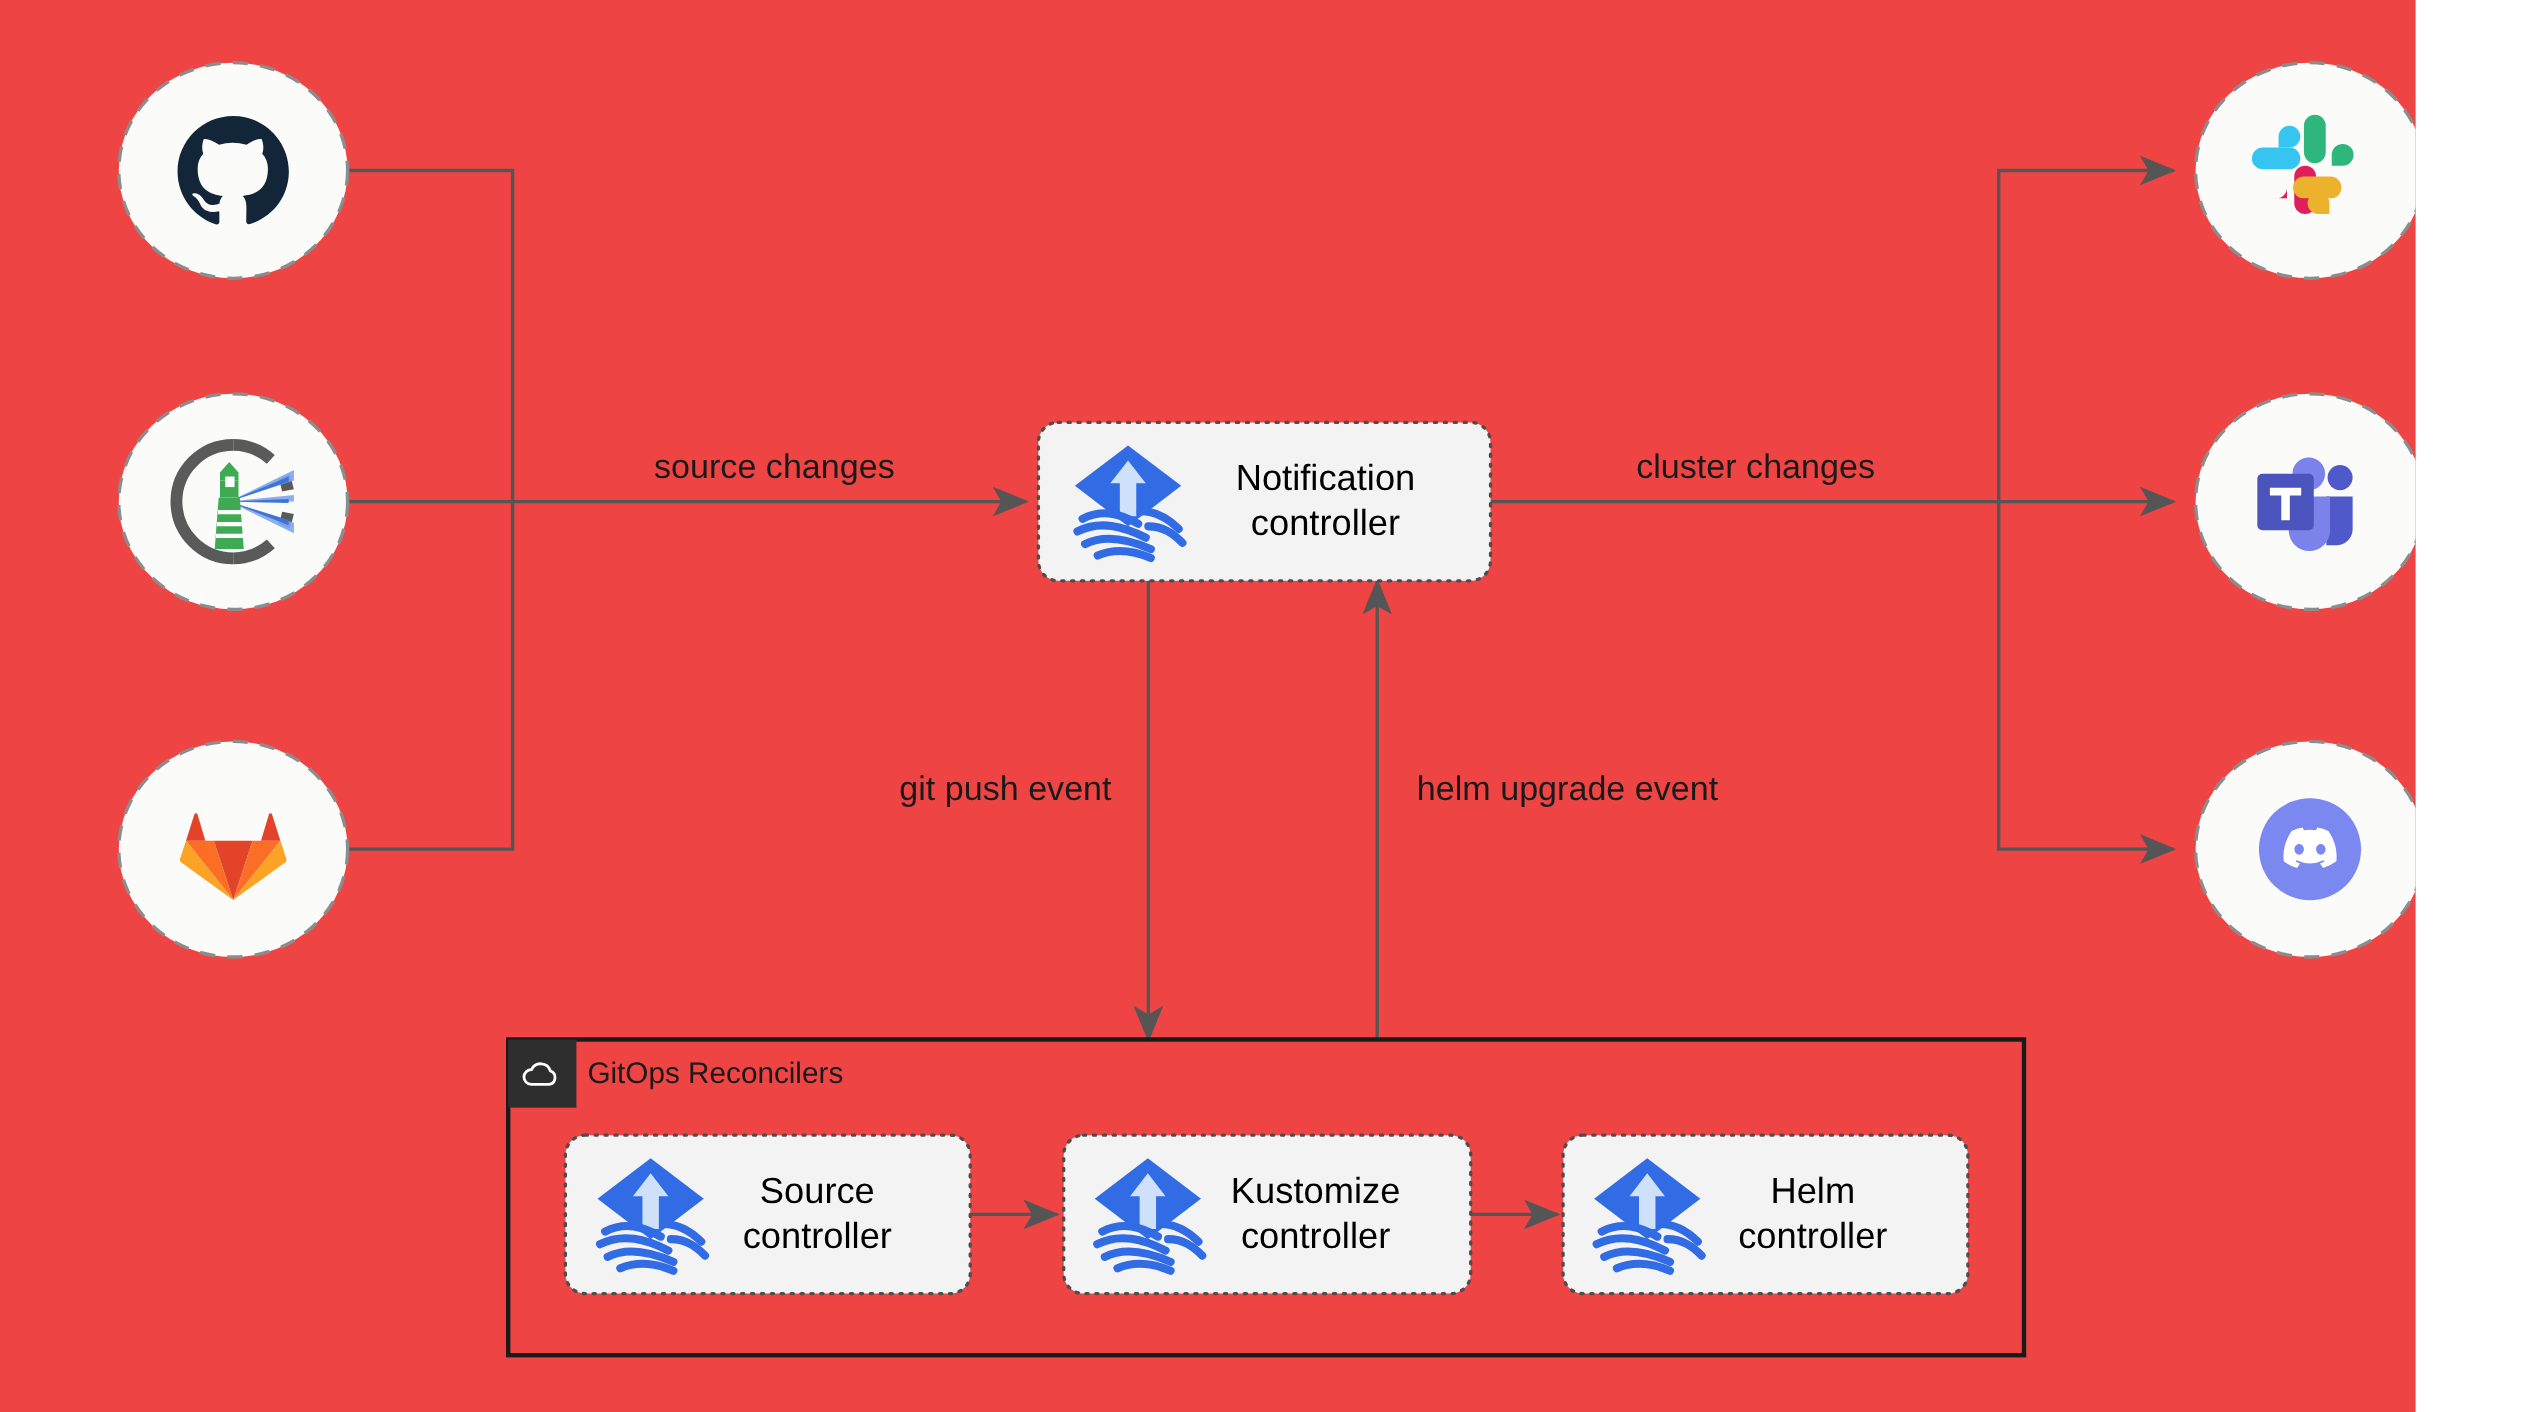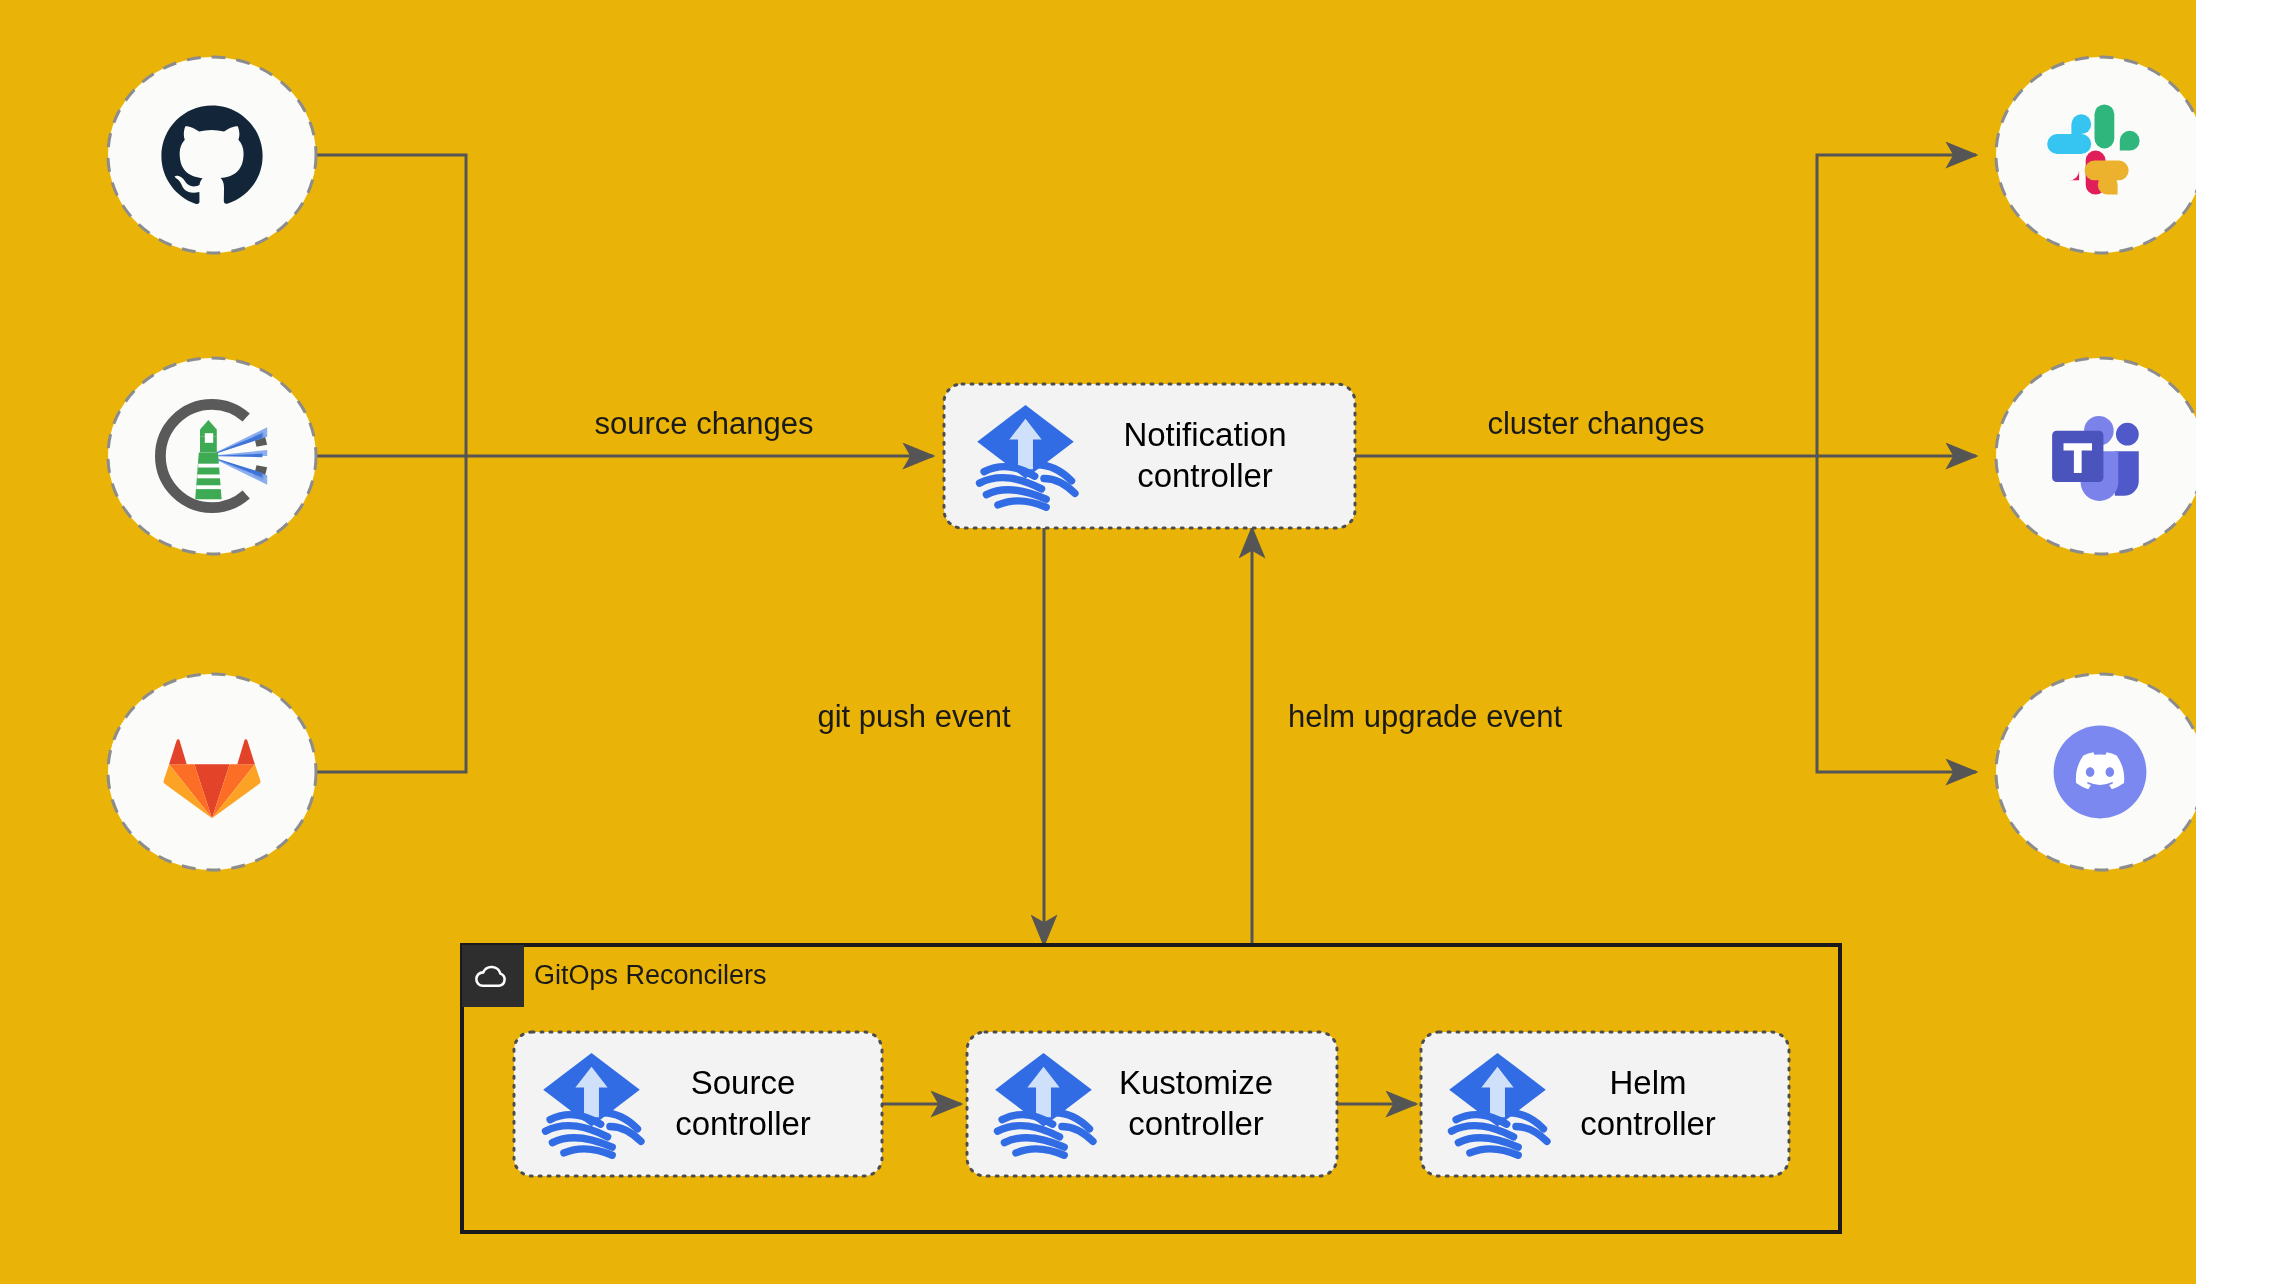--- a/index.html
+++ b/index.html
@@ -4,21 +4,21 @@
 <style>
   html, body {
     margin: 0;
     padding: 0;
     background: #ffffff;
   }
   #canvas {
     position: relative;
     width: 2196px;
     height: 1284px;
-    background: #eab308;
+    background: #ef4444;
     font-family: "Liberation Sans", sans-serif;
     overflow: hidden;
   }
   #canvas svg.layer {
     position: absolute;
     top: 0;
     left: 0;
     width: 2292px;
     height: 1284px;
   }

